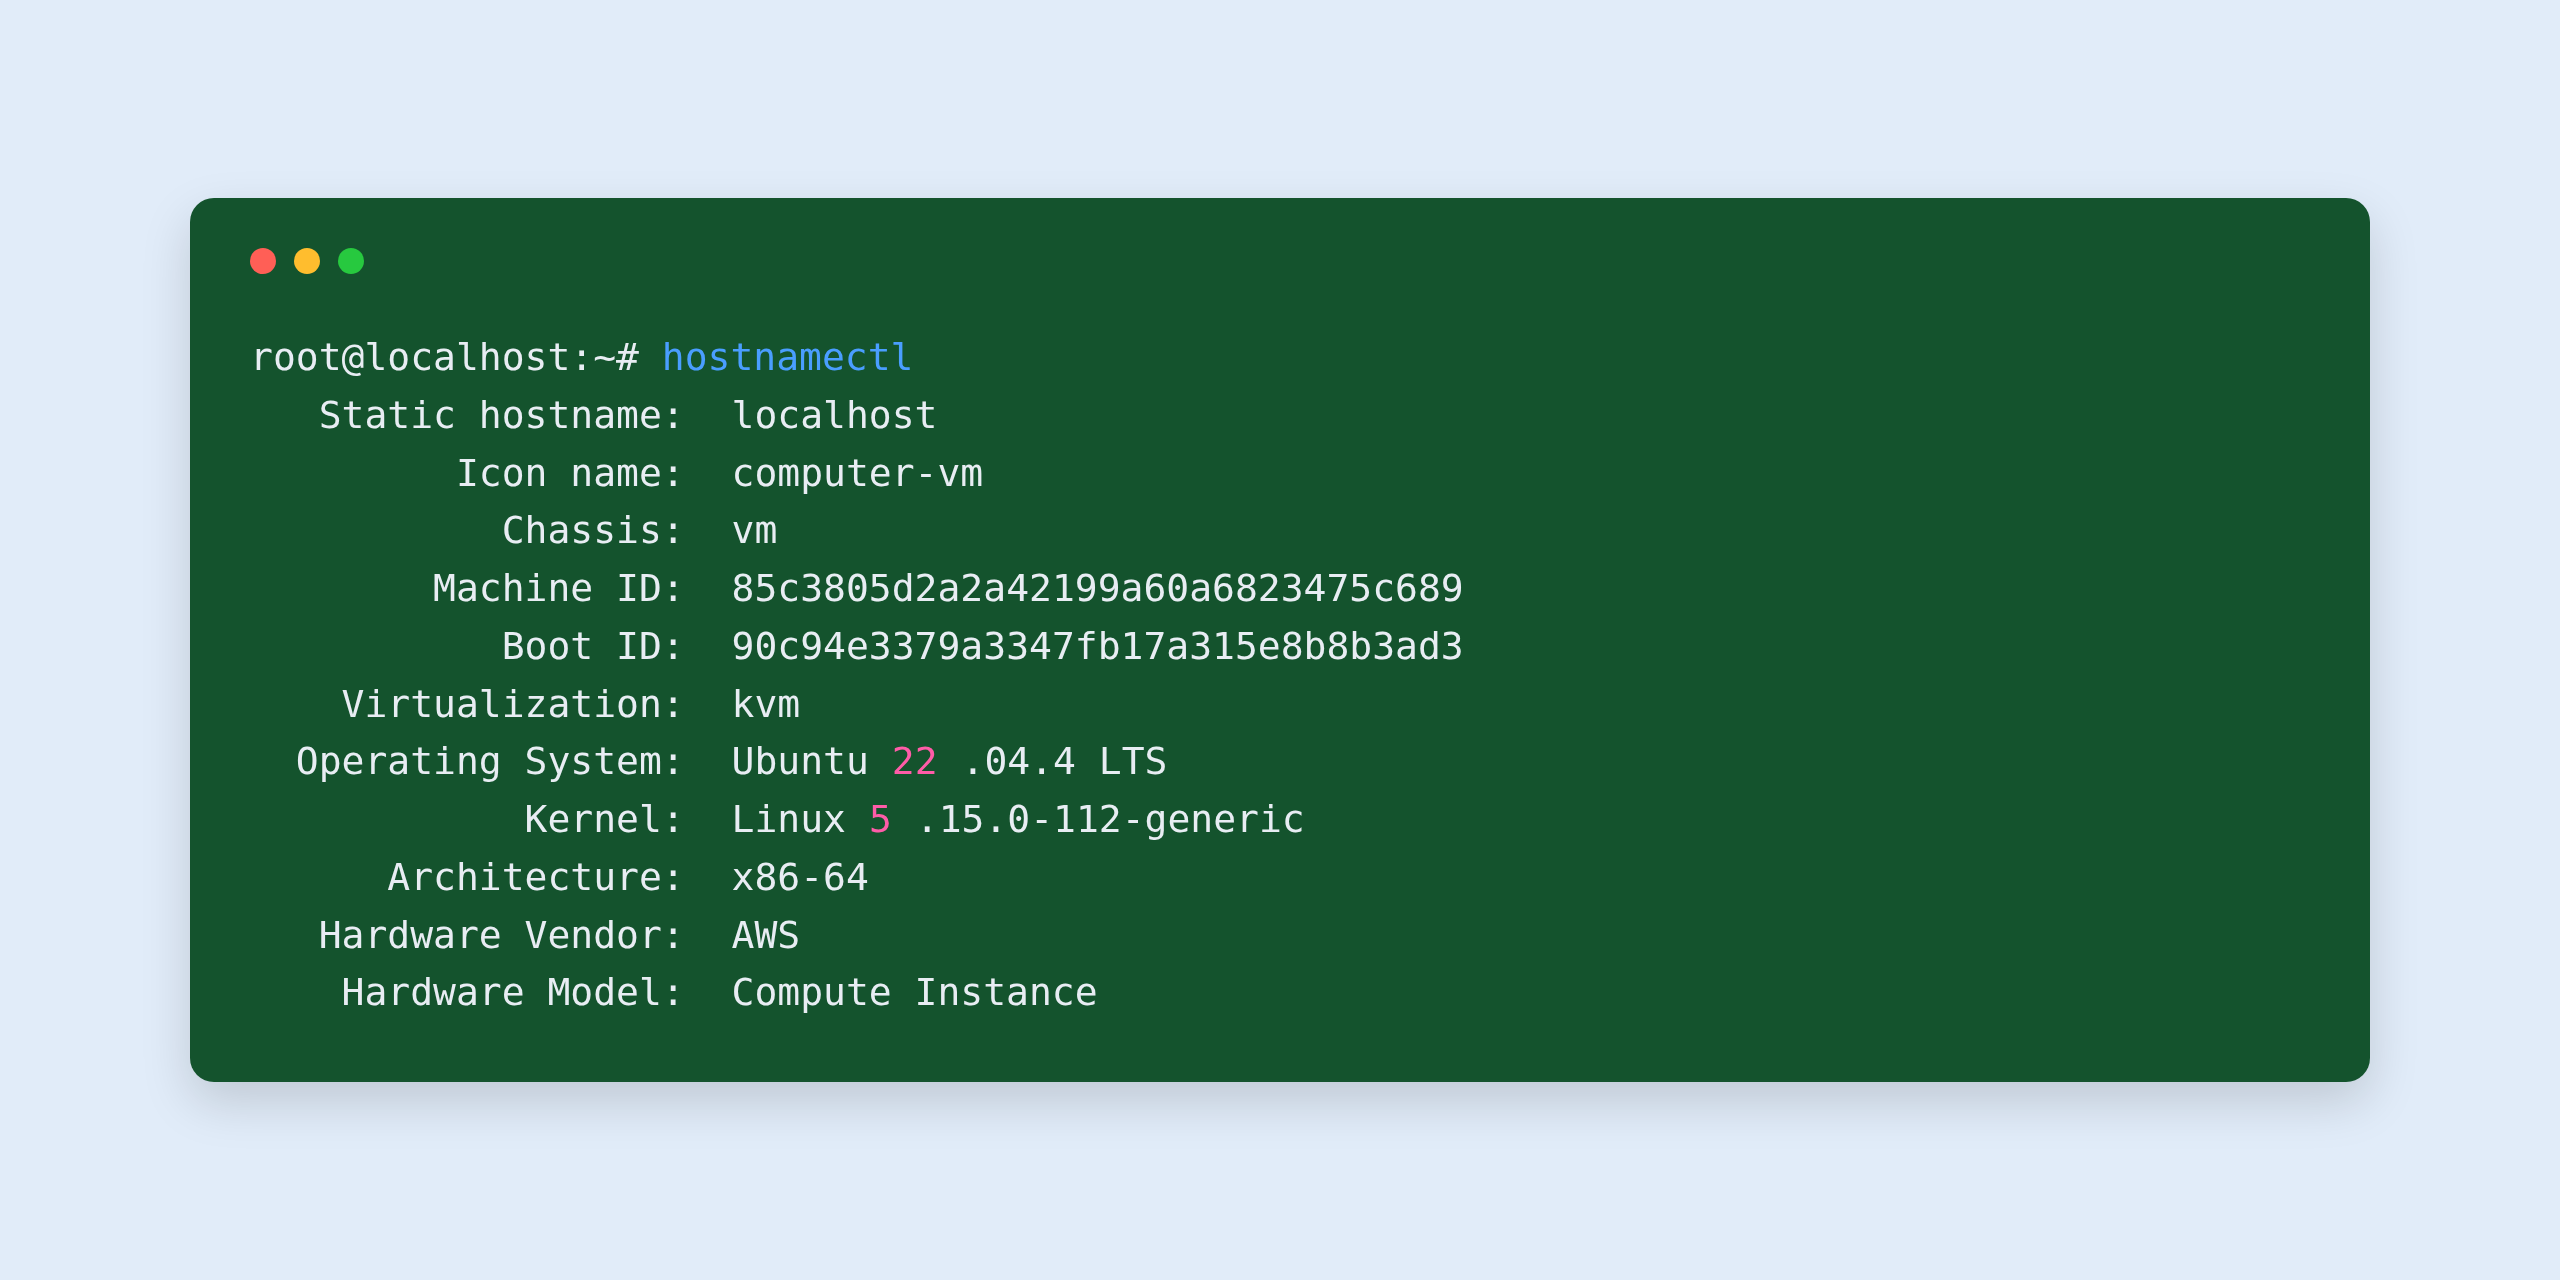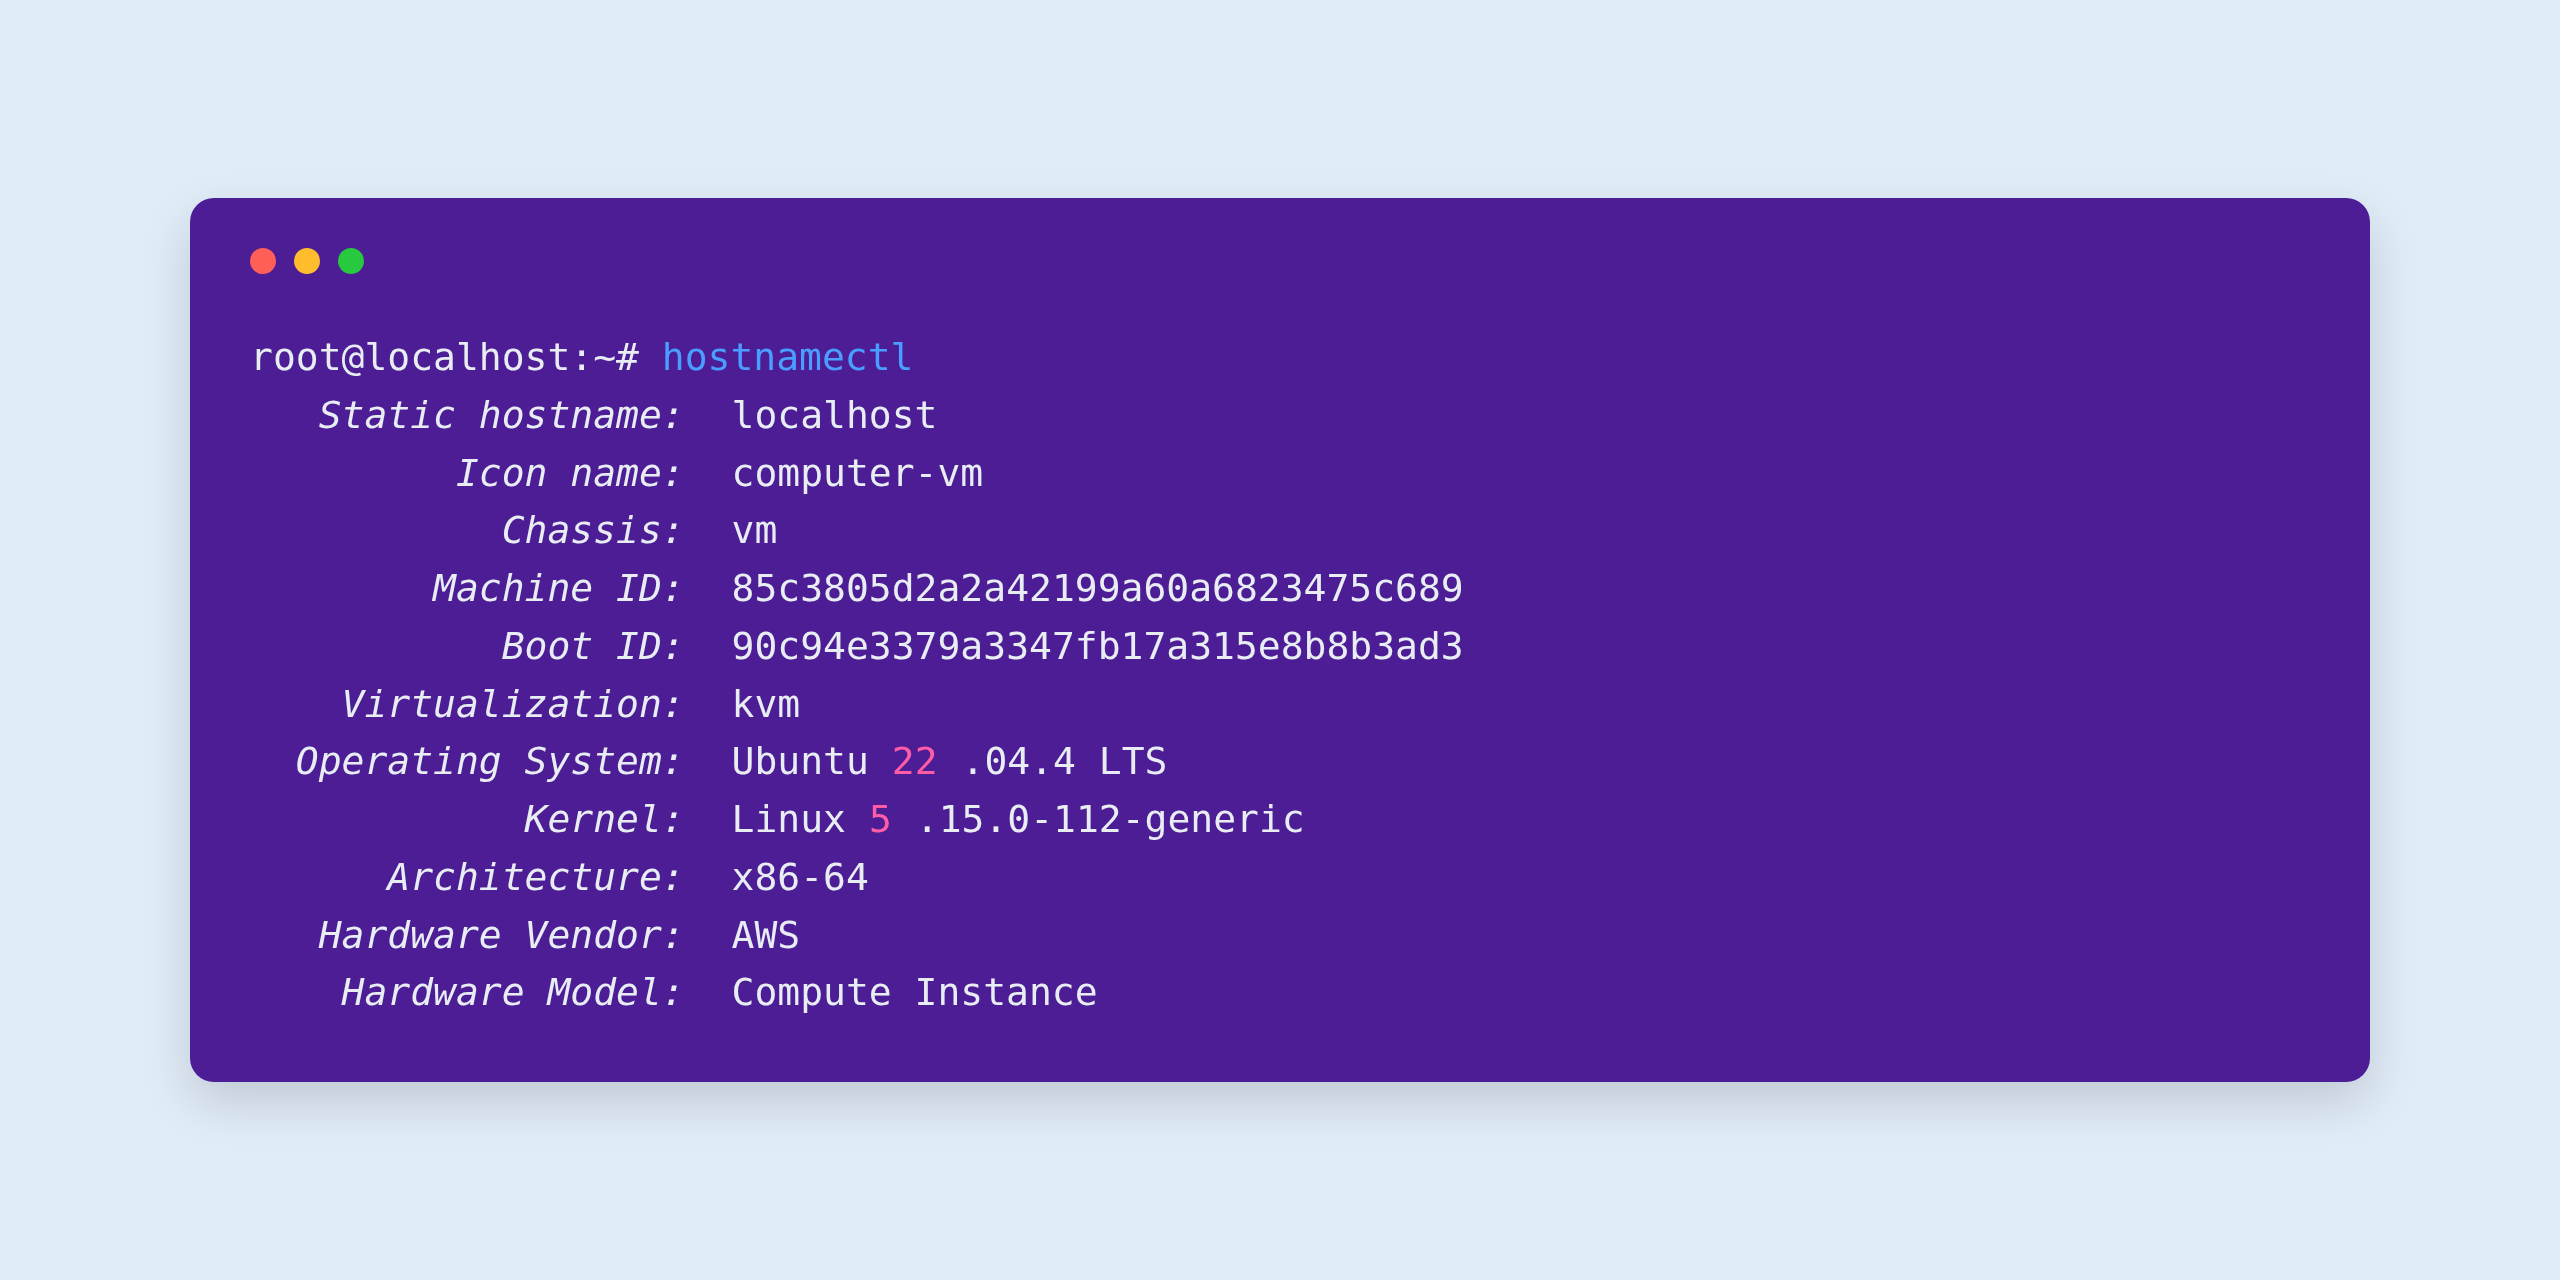--- a/index.html
+++ b/index.html
@@ -11,21 +11,21 @@
       background: #e1ecf9;
       width: 2560px;
       height: 1280px;
       display: flex;
       align-items: center;
       justify-content: center;
       font-family: ui-monospace, 'SF Mono', Menlo, Monaco, Consolas, monospace;
     }
     .terminal-window {
       width: 2180px;
-      background: #4c1d95;
+      background: #14532d;
       border-radius: 24px;
       box-shadow: 0 20px 50px rgba(0,0,0,0.15);
       padding: 50px 60px 60px 60px;
     }
     .traffic-lights {
       display: flex;
       gap: 18px;
       margin-bottom: 55px;
     }
     .traffic-light {
@@ -37,21 +37,21 @@
     .traffic-light.yellow { background: #ffbd2e; }
     .traffic-light.green { background: #27c93f; }
     .terminal-content {
       font-size: 38px;
       line-height: 1.52;
       color: #e8edf3;
       white-space: pre;
     }
     .prompt-text { color: #e8edf3; }
     .command-text { color: #4a9eff; }
-    .label-col { color: #e8edf3; font-style: italic; }
+    .label-col { color: #e8edf3; }
     .value-col { color: #e8edf3; margin-left: 24px; }
     .highlight-number { color: #ff5ca8; }
     .row {
       display: block;
     }
   </style>
 </head>
 <body>
 
 <div class="terminal-window">

